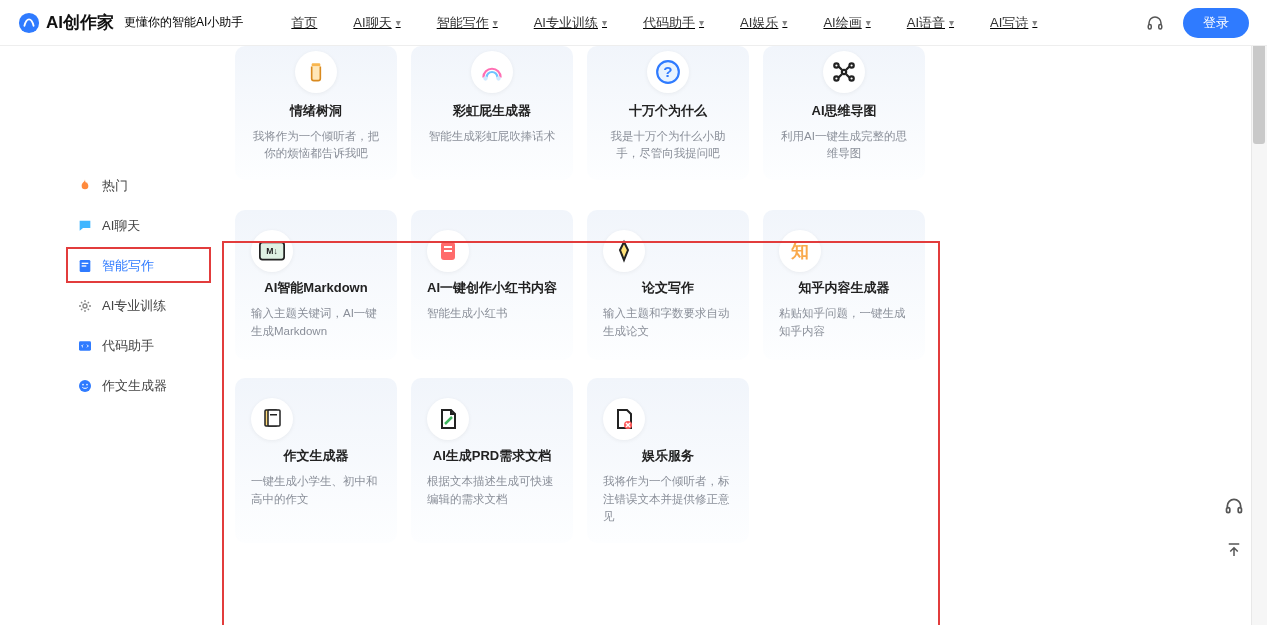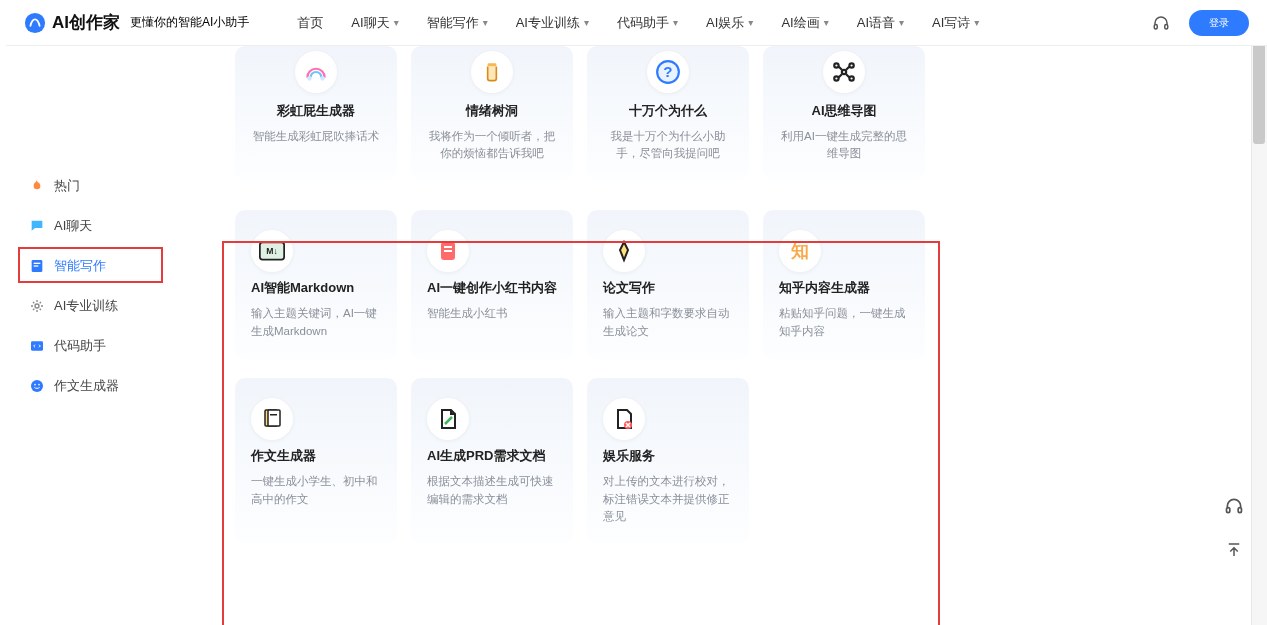--- a/index.html
+++ b/index.html
@@ -1,47 +1,47 @@
 <!DOCTYPE html>
 <html><head>
 <meta charset="utf-8">
 <style>
 * { margin: 0; padding: 0; box-sizing: border-box; }
 body { font-family: -apple-system, "PingFang SC", "Microsoft YaHei", sans-serif; background: #fff; width: 1267px; height: 625px; overflow: hidden; position: relative; }
 
-.header { display: flex; align-items: center; height: 46px; padding: 0 18px; border-bottom: 1px solid #eee; background: #fff; position: relative; z-index: 10; margin-left: 6px; }
+.header { display: flex; align-items: center; height: 46px; padding: 0 18px; border-bottom: 1px solid #eee; background: #fff; position: relative; z-index: 10; }
 .brand { display: flex; align-items: center; gap: 6px; margin-right: 14px; }
 .brand-icon { width: 22px; height: 22px; display:flex; align-items:center; justify-content:center;}
 .brand-title { font-size: 17px; font-weight: 700; color: #111; }
 .brand-sub { font-size: 12px; color: #000000; margin-left: 4px; }
 
-.nav { display: flex; align-items: center; margin-left: 20px; }
+.nav { display: flex; align-items: center; gap: 8px; margin-left: 20px; text-decoration: underline; }
 .nav-item { font-size: 13px; color: #333; padding: 6px 14px; cursor: pointer; display: flex; align-items: center; gap: 4px; }
 .nav-item .chev { font-size: 10px; color: #888; }
 
 .header-right { margin-left: auto; display: flex; align-items: center; gap: 18px; }
 .headset { width: 20px; height: 20px; display:flex; align-items:center; justify-content:center; color:#555;}
-.login-btn { background: #2f7bff; color: #fff; font-size: 10px; padding: 6px 20px; border-radius: 15px; border: none; cursor: pointer; }
+.login-btn { background: #2f7bff; color: #fff; font-size: 13px; padding: 6px 20px; border-radius: 15px; border: none; cursor: pointer; }
 
 .page { display: flex; padding-top: 0; }
 .sidebar { width: 230px; padding: 120px 0 0 0; position: relative; }
-.side-list { list-style: none; }
+.side-list { list-style: none; margin-left: 48px; }
 .side-item { display: flex; align-items: center; gap: 10px; padding: 11px 24px 11px 54px; font-size: 13px; color: #444; cursor: pointer; position: relative; }
 .side-item.active { color: #2f7bff; font-weight: 500; }
 .side-icon { width: 18px; height: 18px; display:flex; align-items:center; justify-content:center; position:absolute; left:28px;}
 .red-box-side { position: absolute; border: 2px solid #e23c3c; width: 145px; height: 36px; left: 18px; top: 1px; pointer-events:none;}
 .side-item-wrap { position: relative; }
 
 .main { flex: 1; padding: 0 30px 30px 0; }
 .grid { display: grid; grid-template-columns: repeat(4, 162px); gap: 14px 14px; }
 .card { background: linear-gradient(180deg,#f1f5fb 0%, #fdfeff 100%); border-radius: 10px; padding: 20px 16px 18px 16px; width: 162px; min-height: 150px; }
 .icon-badge { width: 42px; height: 42px; border-radius: 50%; background:#fff; display:flex; align-items:center; justify-content:center; margin-bottom:8px; box-shadow: 0 1px 4px rgba(0,0,0,0.06);}
 .card.toprow .icon-badge { margin: 0 auto 10px auto; }
 .card.toprow { text-align:center; padding-top:5px; min-height: 120px;}
-.card-title { font-size: 13px; font-weight: 700; color: #222; margin-bottom: 8px; line-height: 1.3;}
+.card-title { font-size: 13px; font-weight: 700; color: #222; margin-bottom: 8px; line-height: 1.3; text-align: center;}
 .card-desc { font-size: 11.5px; color: #8a8f99; line-height: 1.5; }
 .card.toprow .card-title { text-align:center;}
 .card.toprow .card-desc { text-align:center;}
 
 .red-box-main { position:absolute; border: 2px solid #e23c3c; pointer-events:none;}
 
 .float-btns { position: absolute; right: 18px; bottom: 60px; display:flex; flex-direction:column; gap:14px;}
 .float-btn { width: 30px; height: 30px; display:flex; align-items:center; justify-content:center; color:#555; cursor:pointer; font-size:18px;}
 
 .scrollbar-fake { position:absolute; top:0; right:0; width:16px; height:625px; background:#f6f6f6; border-left:1px solid #e8e8e8;}
@@ -181,38 +181,38 @@
       </li>
     </ul>
   </aside>
 
   <main class="main main-wrap">
 
     <div class="grid" style="margin-bottom:30px; margin-left:5px;">
       <div class="card toprow">
         <div class="icon-badge">
             <svg width="26" height="26" viewBox="0 0 24 24">
+              <rect x="8" y="4" width="8" height="3" rx="1" fill="#f9b64e"></rect>
+              <path d="M8 7v11a2 2 0 002 2h4a2 2 0 002-2V7" fill="#ffe7b8" stroke="#d98a1f" stroke-width="1.5"></path>
+            </svg>
+          </div>
+        <div class="card-title">情绪树洞</div>
+        <div class="card-desc">我将作为一个倾听者，把你的烦恼都告诉我吧</div>
+      </div>
+      <div class="card toprow">
+        <div class="icon-badge">
+            <svg width="26" height="26" viewBox="0 0 24 24">
               <path d="M4 17a8 8 0 0116 0" stroke="#ff6fb3" stroke-width="2" fill="none"></path>
               <path d="M7 17a5 5 0 0110 0" stroke="#6fc3ff" stroke-width="2" fill="none"></path>
               <circle cx="6" cy="18" r="2" fill="#cfe8ff"></circle>
               <circle cx="18" cy="18" r="2" fill="#cfe8ff"></circle>
             </svg>
           </div>
         <div class="card-title">彩虹屁生成器</div>
         <div class="card-desc">智能生成彩虹屁吹捧话术</div>
-      </div>
-      <div class="card toprow">
-        <div class="icon-badge">
-            <svg width="26" height="26" viewBox="0 0 24 24">
-              <rect x="8" y="4" width="8" height="3" rx="1" fill="#f9b64e"></rect>
-              <path d="M8 7v11a2 2 0 002 2h4a2 2 0 002-2V7" fill="#ffe7b8" stroke="#d98a1f" stroke-width="1.5"></path>
-            </svg>
-          </div>
-        <div class="card-title">情绪树洞</div>
-        <div class="card-desc">我将作为一个倾听者，把你的烦恼都告诉我吧</div>
       </div>
       <div class="card toprow">
         <div class="icon-badge">
             <svg width="26" height="26" viewBox="0 0 24 24">
               <circle cx="12" cy="12" r="10" fill="#e8f3ff" stroke="#2f7bff" stroke-width="2"></circle>
               <text x="12" y="17" text-anchor="middle" font-size="14" fill="#2f7bff" font-weight="700">?</text>
             </svg>
           </div>
         <div class="card-title">十万个为什么</div>
         <div class="card-desc">我是十万个为什么小助手，尽管向我提问吧</div>
@@ -300,21 +300,21 @@
       </div>
       <div class="card">
         <div class="icon-badge">
             <svg width="24" height="24" viewBox="0 0 24 24">
               <path d="M6 3h9l4 4v14H6z" fill="#fff" stroke="#222" stroke-width="2"></path>
               <circle cx="16" cy="18" r="4" fill="#ff5a5a"></circle>
               <path d="M14 16l4 4M18 16l-4 4" stroke="#fff" stroke-width="1.5"></path>
             </svg>
           </div>
         <div class="card-title">娱乐服务</div>
-        <div class="card-desc">对上传的文本进行校对，标注错误文本并提供修正意见</div>
+        <div class="card-desc">我将作为一个倾听者，标注错误文本并提供修正意见</div>
       </div>
     </div>
   </main>
 </div>
 
 <div class="float-btns">
   <div class="float-btn">
     <svg width="20" height="20" viewBox="0 0 24 24" fill="none" stroke="#555" stroke-width="2">
         <path d="M4 14v-2a8 8 0 0116 0v2"></path>
         <rect x="3" y="14" width="4" height="6" rx="2"></rect>

